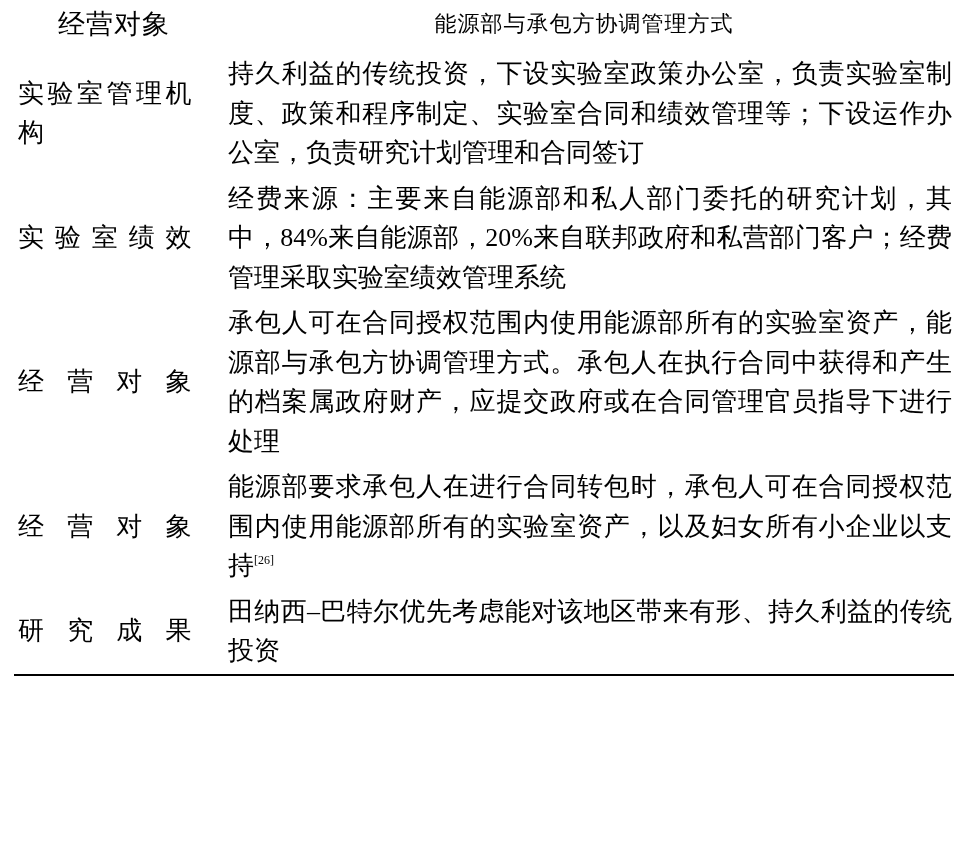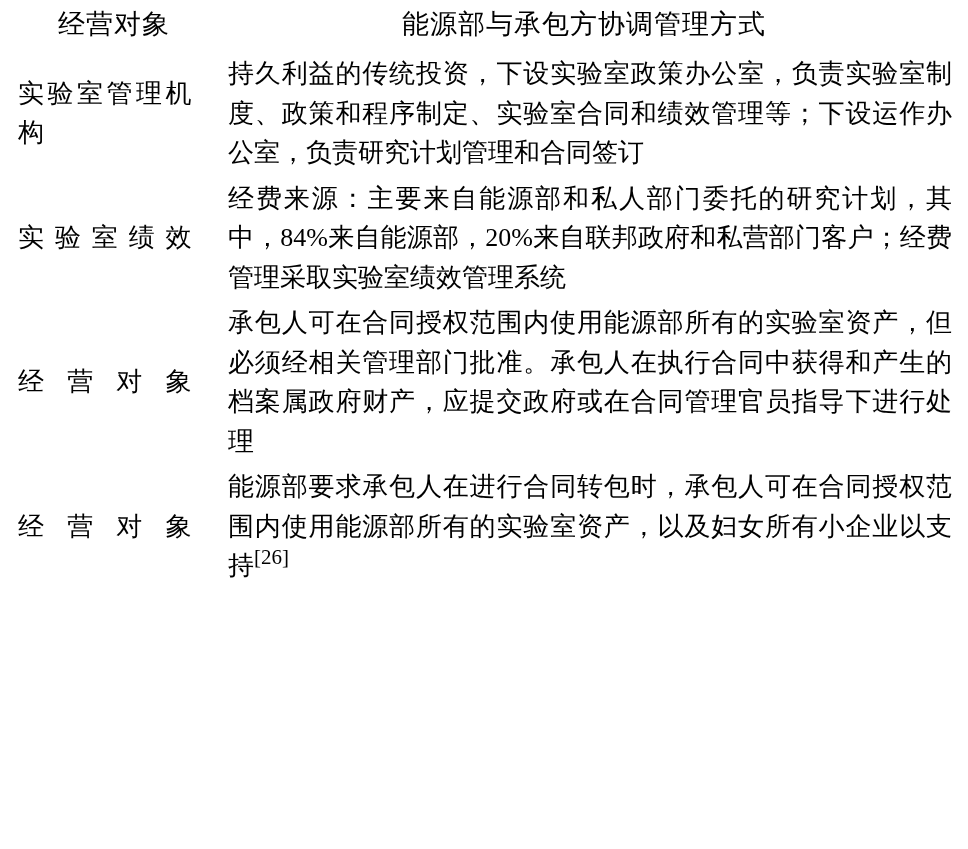--- a/index.html
+++ b/index.html
@@ -24,21 +24,21 @@
     table-layout: fixed;
   }
   table.data-table col.col-obj { width: 200px; }
   table.data-table col.col-desc { width: 740px; }
   .rule-bottom td {
     border-bottom: 2.5px solid #000;
   }
 
   thead th {
     font-weight: normal;
-    font-size: 27px;
+    font-size: 22px;
     padding: 6px 0 9px 0;
     text-align: center;
     letter-spacing: 1px;
   }
   thead th.obj-head {
     font-size: 27px;
   }
 
   tbody td {
     font-size: 26px;
@@ -62,21 +62,21 @@
     text-align: left;
     padding-left: 14px;
     padding-right: 2px;
   }
   td.desc-cell p {
     margin: 0;
     text-align: justify;
     text-justify: inter-ideograph;
   }
   sup.ref {
-    font-size: 21px;
+    font-size: 12px;
     vertical-align: super;
     line-height: 0;
   }
 </style>
 </head>
 <body>
 
 <div class="table-wrap">
   <table class="data-table">
     <colgroup>
@@ -104,26 +104,34 @@
         </td>
         <td class="desc-cell">
           <p>经费来源：主要来自能源部和私人部门委托的研究计划，其中，84%来自能源部，20%来自联邦政府和私营部门客户；经费管理采取实验室绩效管理系统</p>
         </td>
       </tr>
       <tr>
         <td class="obj-cell">
           <span class="obj-inner">经营对象</span>
         </td>
         <td class="desc-cell">
-          <p>承包人可在合同授权范围内使用能源部所有的实验室资产，但必须经相关管理部门批准。承包人在执行合同中获得和产生的档案属政府财产，应提交政府或在合同管理官员指导下进行处理</p>
+          <p>承包人可在合同授权范围内使用能源部所有的实验室资产，能源部与承包方协调管理方式。承包人在执行合同中获得和产生的档案属政府财产，应提交政府或在合同管理官员指导下进行处理</p>
         </td>
       </tr>
       <tr>
         <td class="obj-cell">
           <span class="obj-inner">经营对象</span>
         </td>
         <td class="desc-cell">
           <p><span>能源部要求承包人在进行合同转包时，承包人可在合同授权范围内使用能源部所有的实验室资产，以及妇女所有小企业以支持</span><sup class="ref">[26]</sup></p>
         </td>
       </tr>
+      <tr class="rule-bottom">
+        <td class="obj-cell">
+          <span class="obj-inner">研究成果</span>
+        </td>
+        <td class="desc-cell">
+          <p>田纳西–巴特尔优先考虑能对该地区带来有形、持久利益的传统投资</p>
+        </td>
+      </tr>
     </tbody>
   </table>
 </div>
 
 </body></html>

